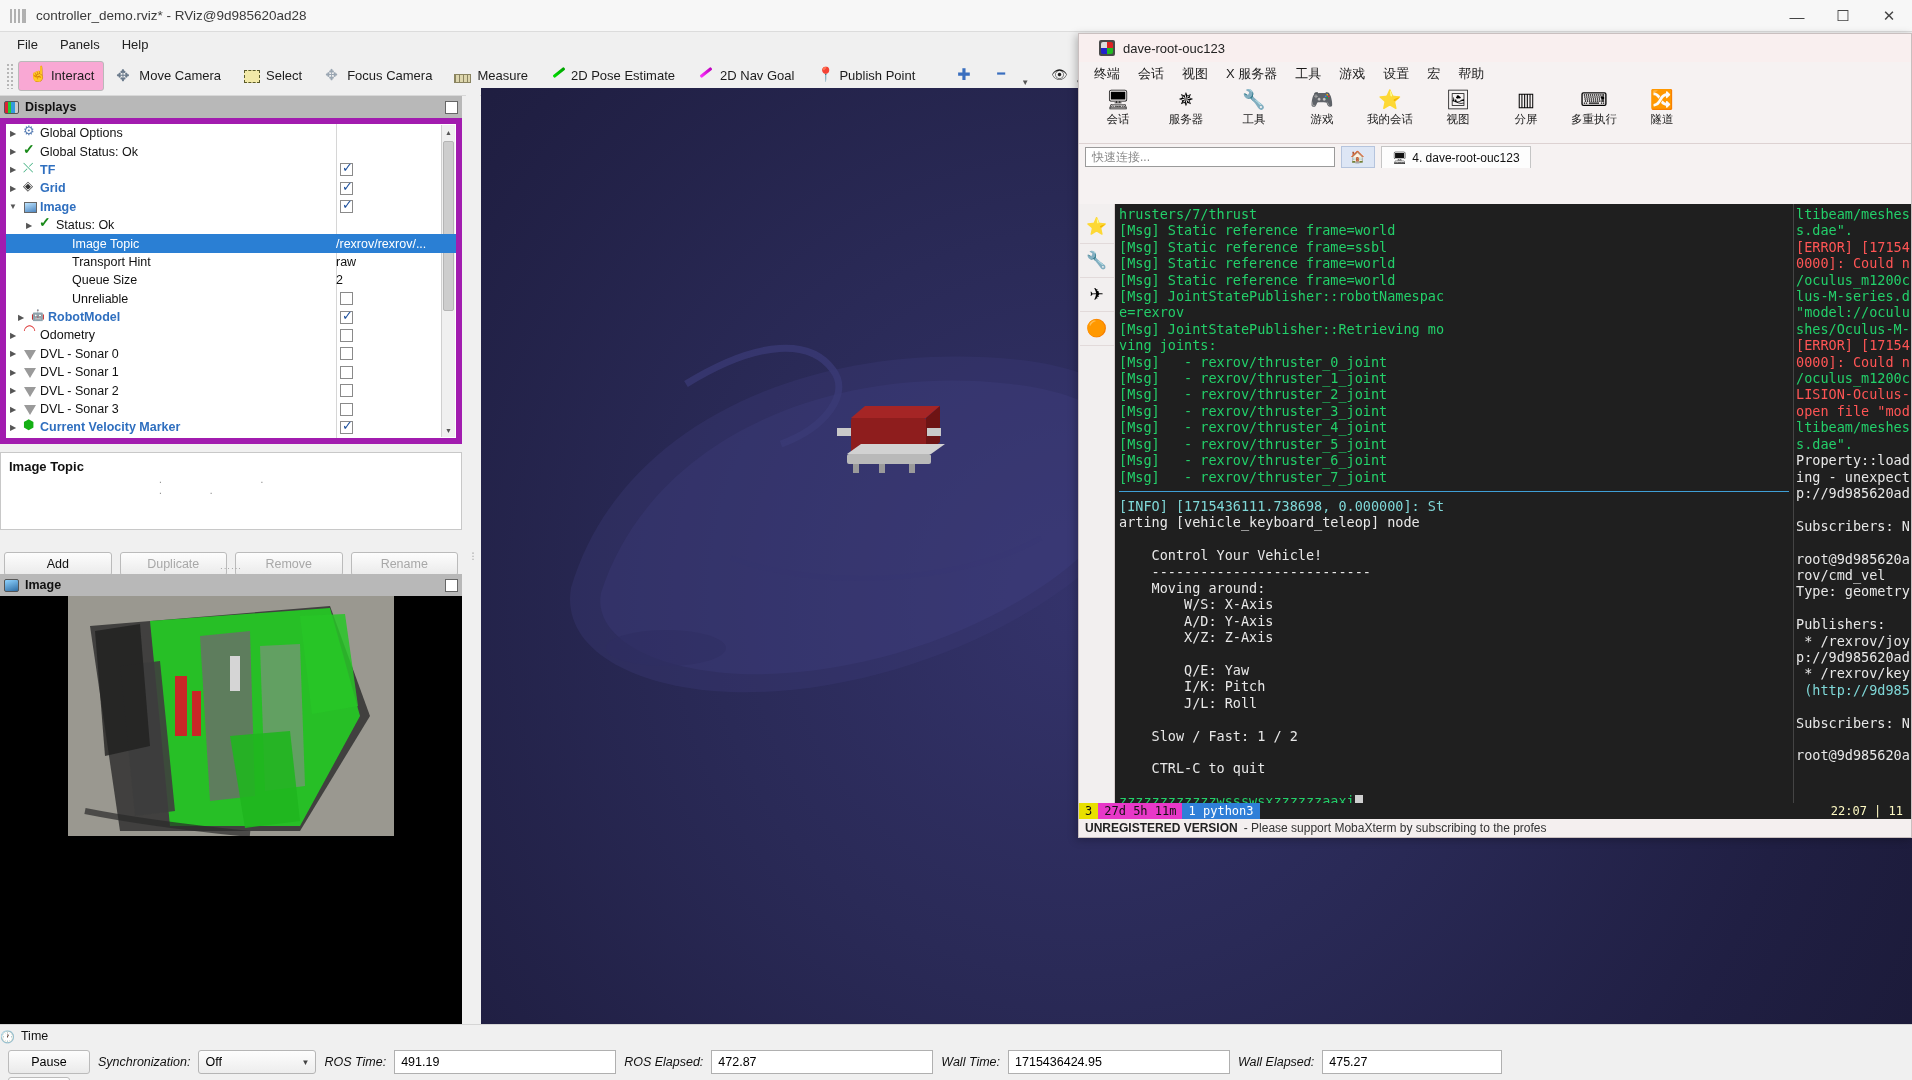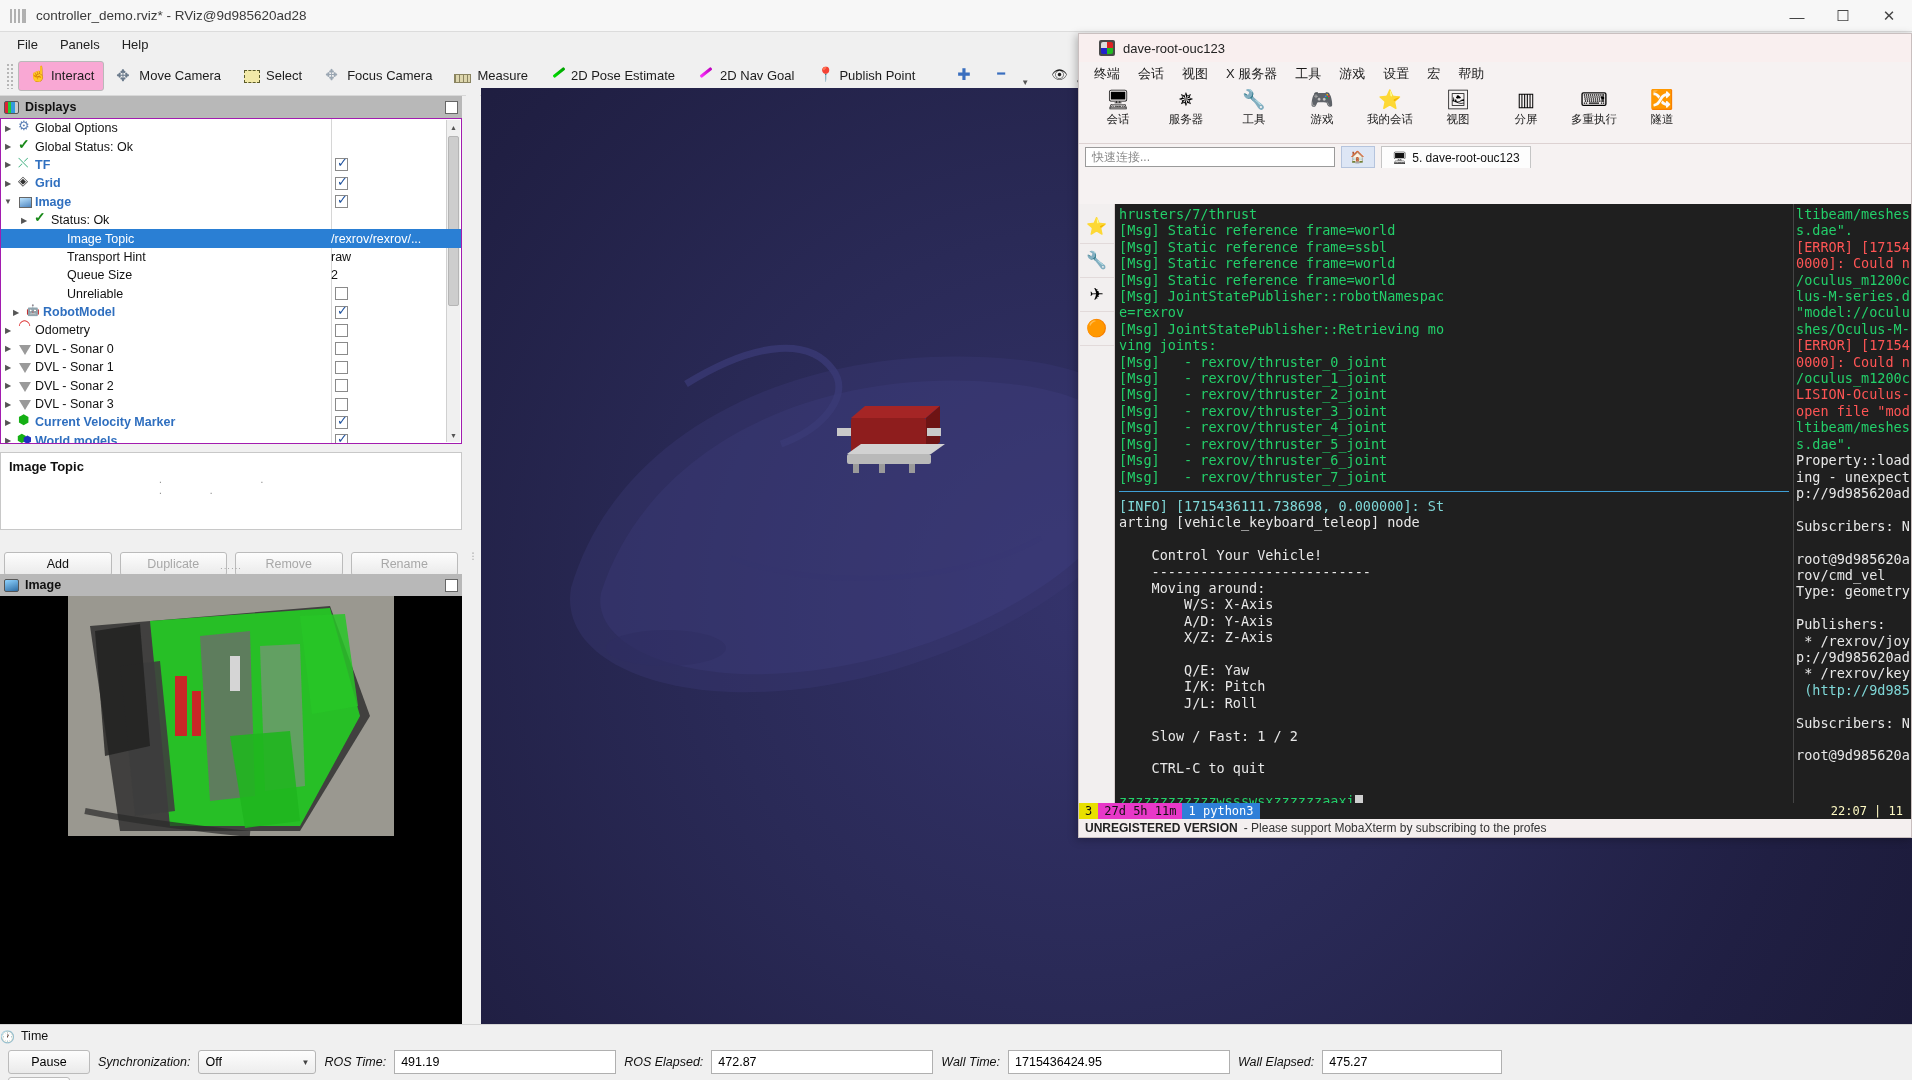--- a/index.html
+++ b/index.html
@@ -58,21 +58,21 @@
   .panelhdr { height:22px; background:#b8b8b8; display:flex; align-items:center;
     padding:0 4px; gap:6px; }
   .panelhdr .ph-ico { width:15px; height:13px; border:1px solid #555; border-radius:2px;
     background:linear-gradient(90deg,#d23 0 25%,#2c3 25% 50%,#39d 50% 75%,#ccc 75%); }
   .panelhdr .ph-ico2 { width:15px; height:13px; border:1px solid #555; border-radius:2px;
     background:linear-gradient(160deg,#8fd3ff,#2e6da4); }
   .panelhdr .ph-txt { font-size:12.5px; color:#111; font-weight:600; flex:1; }
   .panelhdr .ph-float { width:13px; height:13px; border:1px solid #666; background:#fff; }
 
   .tree { position:absolute; left:0; top:22px; right:0; height:326px; background:#fff;
-    border:1px solid #a21caf; overflow:hidden; }
+    border:6px solid #a21caf; overflow:hidden; }
   .trow { display:flex; align-items:center; height:18.4px; font-size:12.5px; color:#111;
     position:relative; }
   .trow.sel { background:#2a7fd4; color:#fff; }
   .tarrow { width:14px; text-align:center; font-size:8px; color:#555; flex:none; }
   .tarrow.open::before{content:"▼";}
   .tarrow.closed::before{content:"▶";}
   .ticonbox { width:20px; display:flex; justify-content:center; flex:none; }
   .tlabel { flex:1; white-space:nowrap; overflow:hidden; }
   .tlabel.b { font-weight:bold; color:#2f6fbf; }
   .trow.sel .tlabel { color:#fff; font-weight:normal; }
@@ -591,21 +591,21 @@
       <span class="ti">🔀</span>
       <span class="tl">隧道</span>
     </div>
   </div>
 
   <div class="mb-quick">
     <div class="qinput">快速连接...</div>
     <div class="mb-tabbtn">🏠</div>
     <div class="mb-tab">
       <span class="hico">🖥</span>
-      <span>5. dave-root-ouc123</span>
+      <span>4. dave-root-ouc123</span>
     </div>
   </div>
 
   <div class="mb-body">
     <div class="mb-side">
       <div class="sb">⭐</div>
       <div class="sb">🔧</div>
       <div class="sb">✈</div>
       <div class="sb">🟠</div>
     </div>

